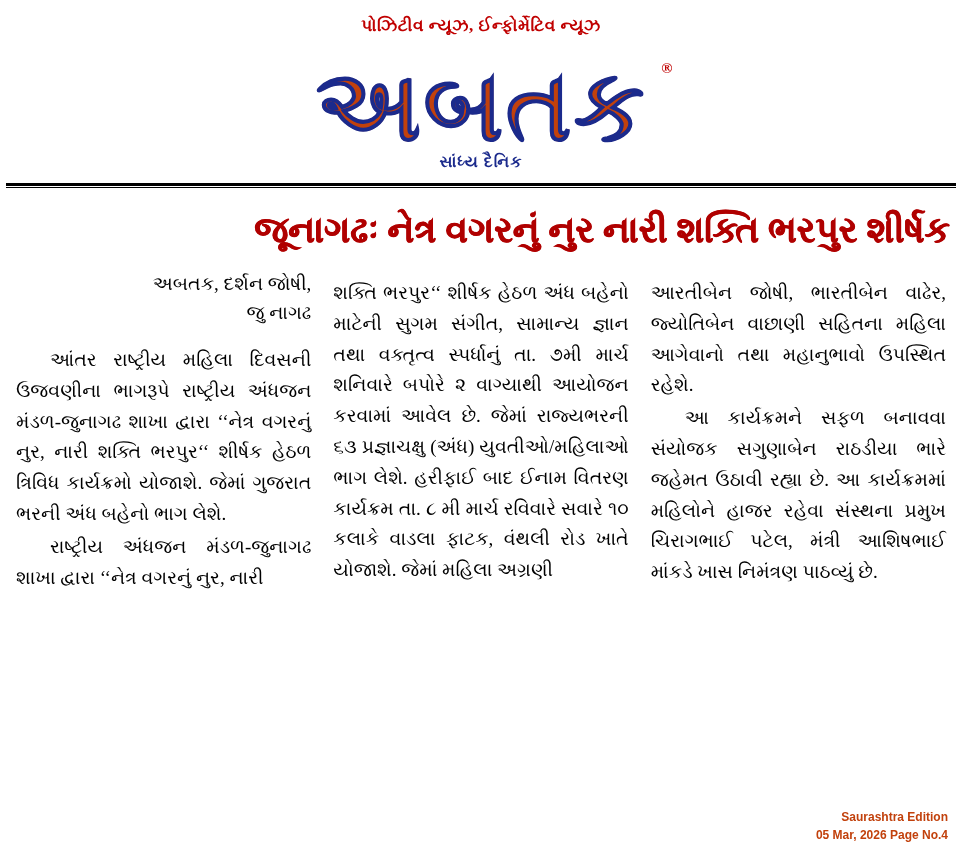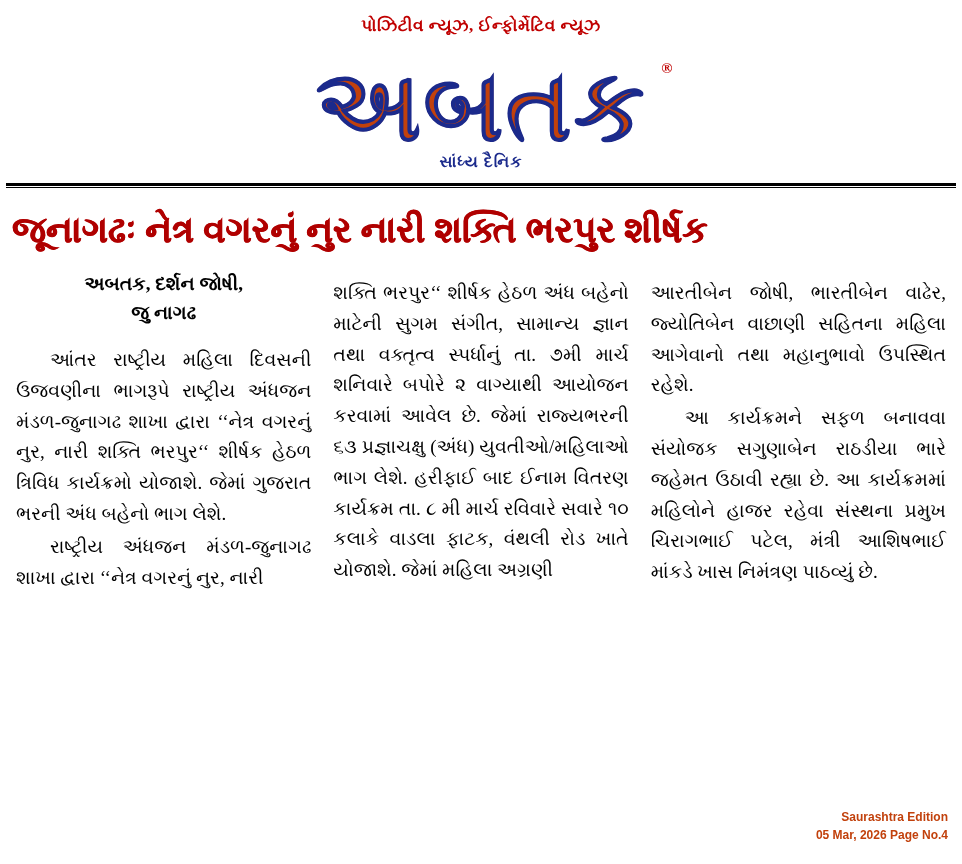--- a/index.html
+++ b/index.html
@@ -68,21 +68,21 @@
     margin: 0 6px 0 6px;
   }
 
   
   .headline {
     color: #b00000;
     font-family: "Liberation Serif", serif;
     font-weight: bold;
     font-size: 36px;
     line-height: 1.45;
-    text-align: left;
+    text-align: right;
     padding: 16px 12px 10px 12px;
     -webkit-text-stroke: 0.6px #b00000;
   }
   .headline-line {
     display: block;
     white-space: nowrap;
   }
 
   
   .columns {
@@ -95,22 +95,22 @@
   .column {
     flex: 1 1 0;
     font-family: "Liberation Serif", serif;
     font-size: 19px;
     line-height: 1.62;
     text-align: justify;
     text-justify: inter-word;
     color: #000;
   }
   .byline {
-    text-align: center;
-    font-weight: bold;
+    text-align: right;
+    font-weight: normal;
     font-size: 19px;
     line-height: 1.5;
     margin-bottom: 18px;
   }
   .para {
     margin: 8px 0 0 0;
     text-indent: 34px;
   }
   .para + .para {
     margin-top: 2px;

